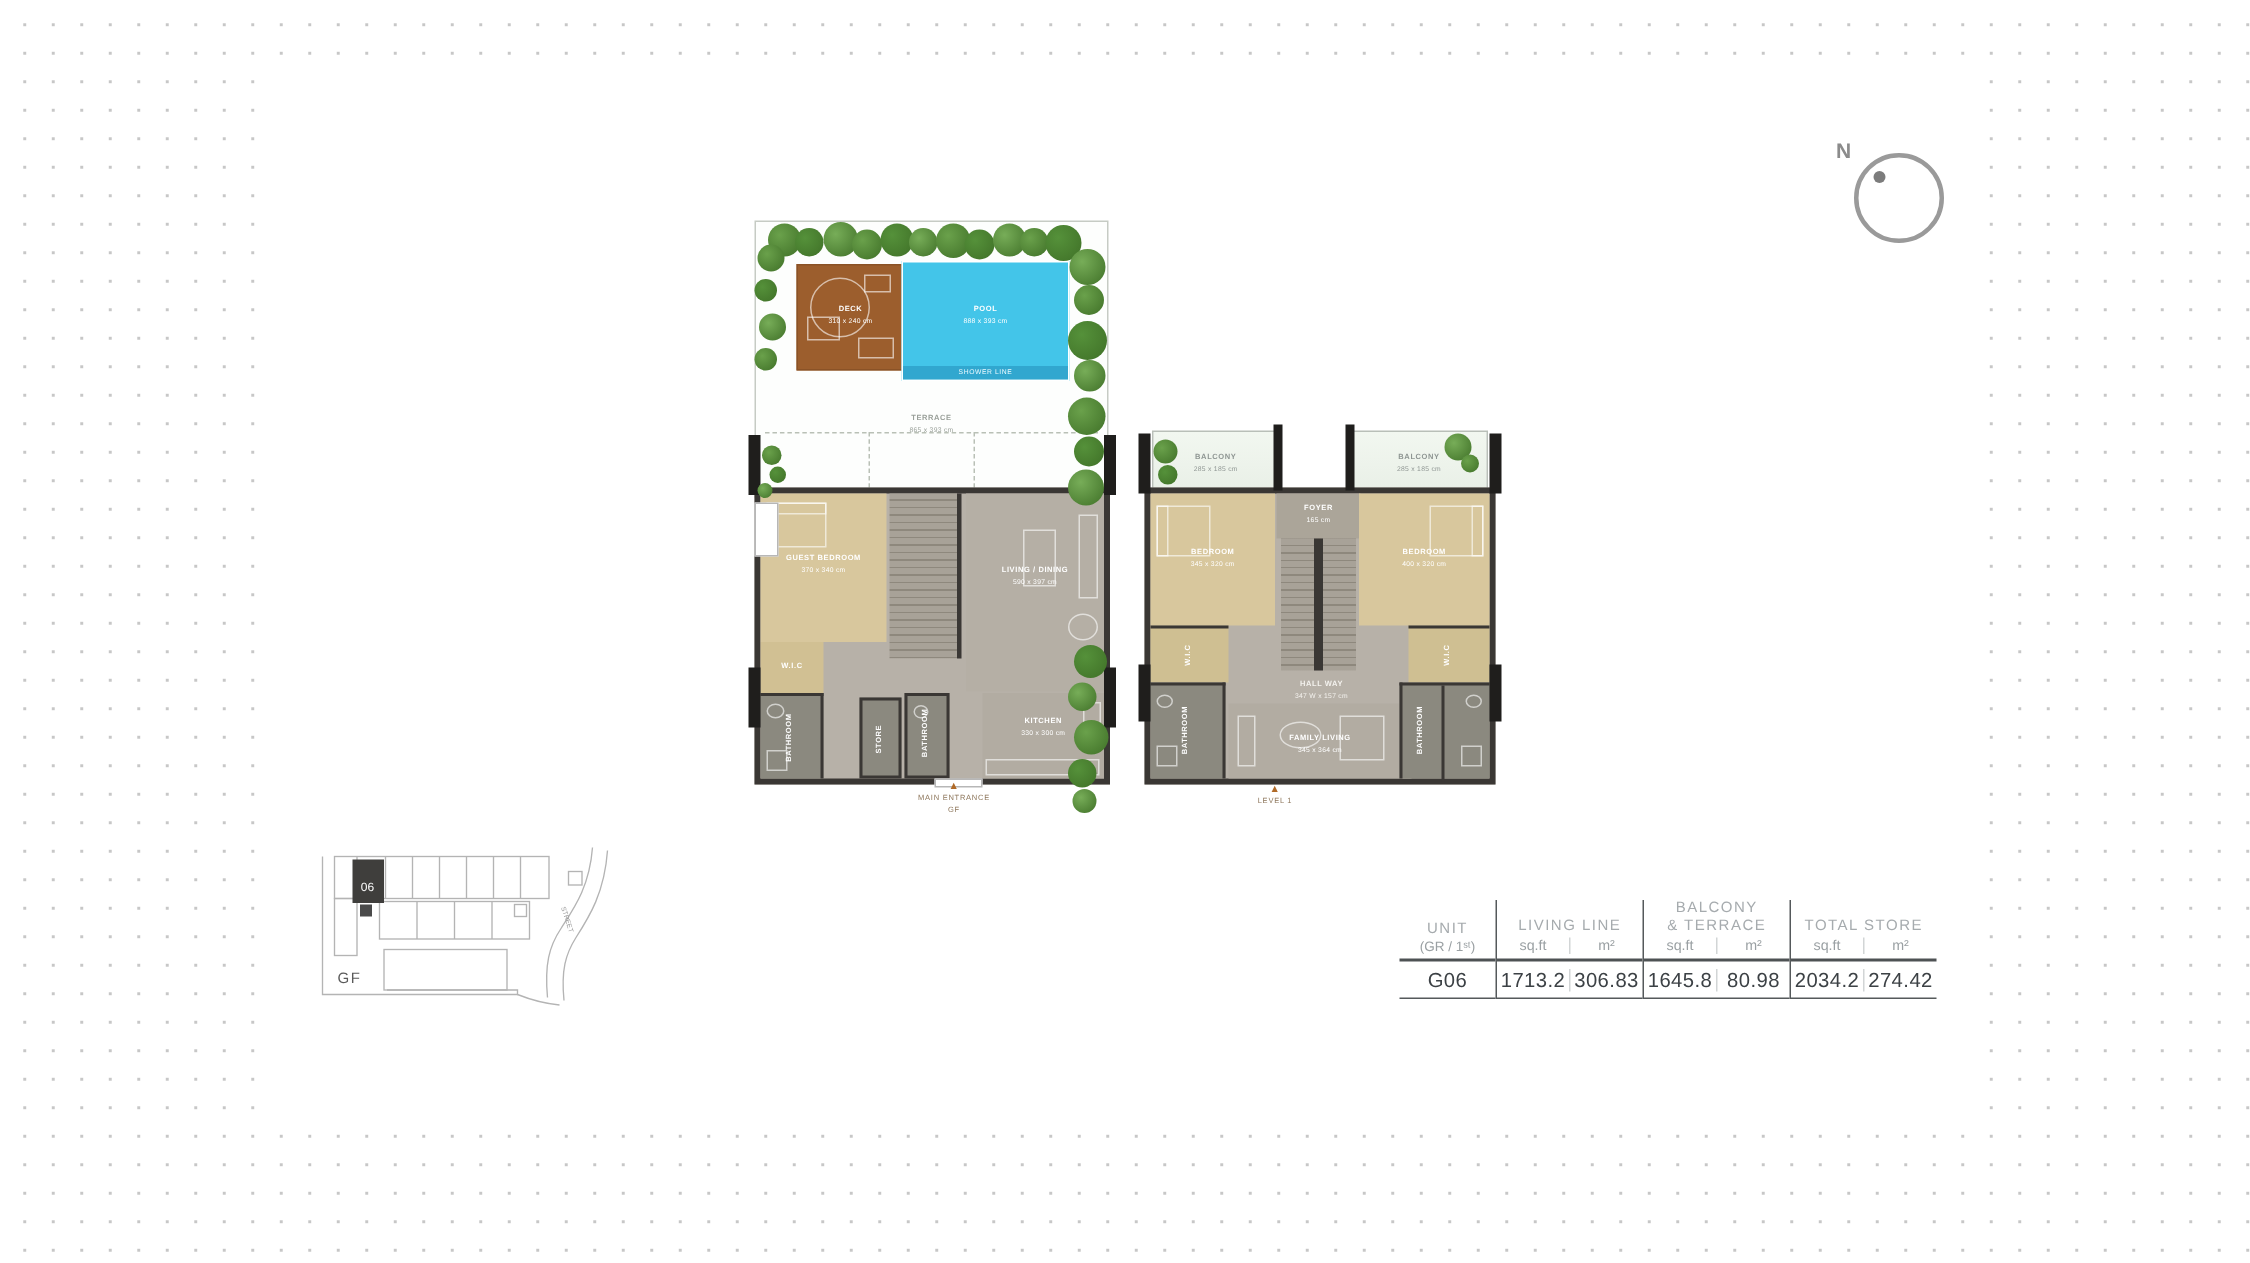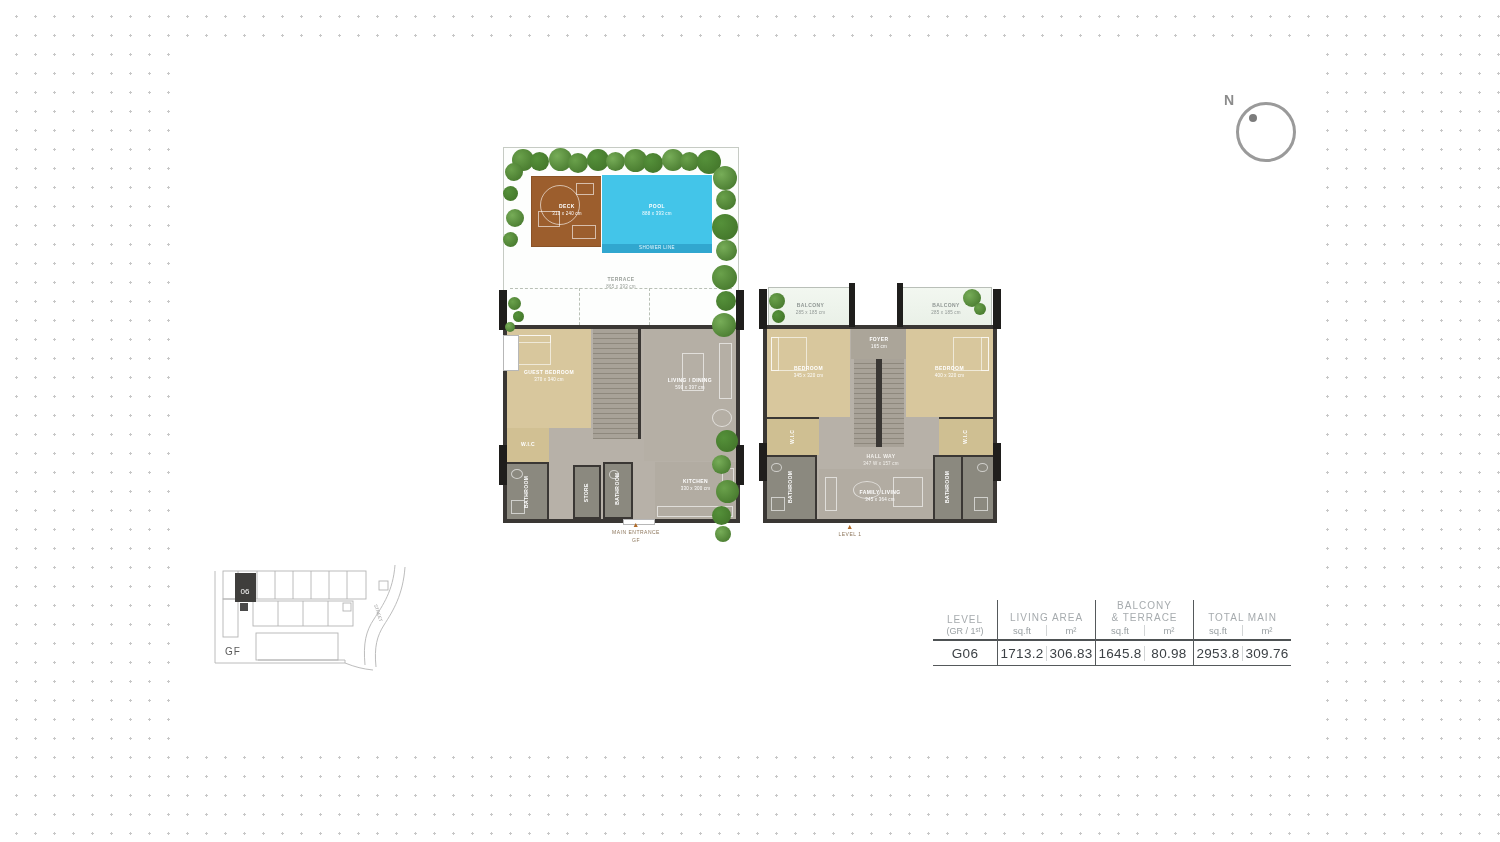--- a/index.html
+++ b/index.html
@@ -300,31 +300,31 @@
     </g>
     <rect x="24" y="10" width="21" height="29" fill="#3f3e3c"></rect>
     <text x="34" y="31" font-size="8" fill="#ffffff" text-anchor="middle">06</text>
     <text x="14" y="92" font-size="10" fill="#5a5a5a" letter-spacing="1">GF</text>
     <text font-size="4.5" fill="#9a9a9a" transform="translate(163,42) rotate(72)">STREET</text>
   </svg>
 
   <div class="atable">
     <div class="acol colunit">
       <div class="hd">
-        <span class="t">LEVEL</span>
+        <span class="t">UNIT</span>
         <span class="s">(GR / 1ˢᵗ)</span>
       </div>
       <div class="hrule"></div>
       <div class="val">
           <span>G06</span>
         </div>
     </div>
     <div class="acol colgrp grp">
       <div class="hd">
-        <span class="t">LIVING AREA</span>
+        <span class="t">LIVING LINE</span>
         <div class="sub">
           <span>sq.ft</span>
           <span>m²</span>
         </div>
       </div>
       <div class="hrule"></div>
       <div class="val pair">
         <span>1713.2</span>
         <span>306.83</span>
       </div>
@@ -339,30 +339,30 @@
         </div>
       </div>
       <div class="hrule"></div>
       <div class="val pair">
         <span>1645.8</span>
         <span>80.98</span>
       </div>
     </div>
     <div class="acol colgrp grp">
       <div class="hd">
-        <span class="t">TOTAL MAIN</span>
+        <span class="t">TOTAL STORE</span>
         <div class="sub">
           <span>sq.ft</span>
           <span>m²</span>
         </div>
       </div>
       <div class="hrule"></div>
       <div class="val pair">
-        <span>2953.8</span>
-        <span>309.76</span>
+        <span>2034.2</span>
+        <span>274.42</span>
       </div>
     </div>
   </div>
 <div class="tree" style="left: 512px; top: 149px; width: 22px; height: 22px; background: radial-gradient(circle at 35% 35%, rgb(106, 161, 75), rgb(63, 112, 39));"></div>
     <div class="tree" style="left: 530px; top: 152px; width: 19px; height: 19px; background: radial-gradient(circle at 35% 35%, rgb(85, 145, 58), rgb(63, 112, 39));"></div>
     <div class="tree" style="left: 549px; top: 148px; width: 23px; height: 23px; background: radial-gradient(circle at 35% 35%, rgb(119, 173, 88), rgb(63, 112, 39));"></div>
     <div class="tree" style="left: 568px; top: 153px; width: 20px; height: 20px; background: radial-gradient(circle at 35% 35%, rgb(106, 161, 75), rgb(63, 112, 39));"></div>
     <div class="tree" style="left: 587px; top: 149px; width: 22px; height: 22px; background: radial-gradient(circle at 35% 35%, rgb(85, 145, 58), rgb(63, 112, 39));"></div>
     <div class="tree" style="left: 606px; top: 152px; width: 19px; height: 19px; background: radial-gradient(circle at 35% 35%, rgb(119, 173, 88), rgb(63, 112, 39));"></div>
     <div class="tree" style="left: 624px; top: 149px; width: 23px; height: 23px; background: radial-gradient(circle at 35% 35%, rgb(106, 161, 75), rgb(63, 112, 39));"></div>

